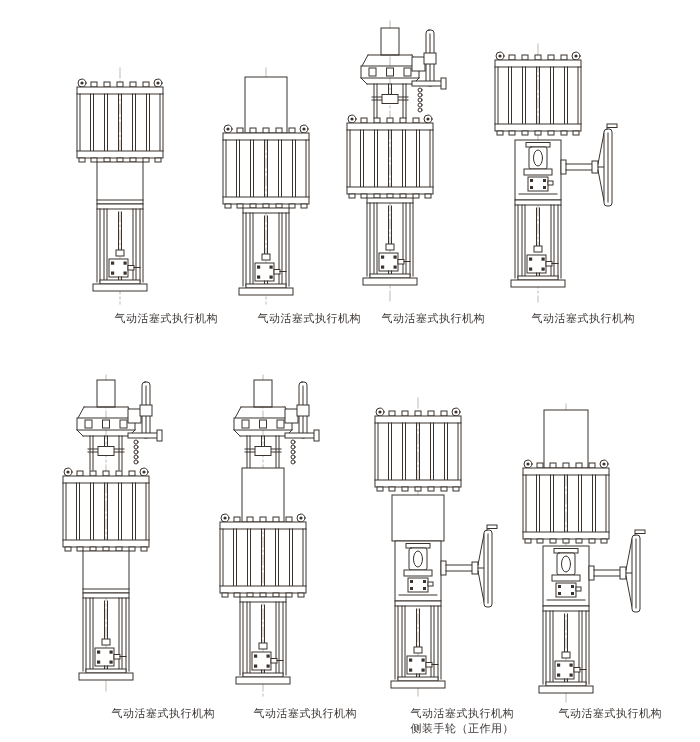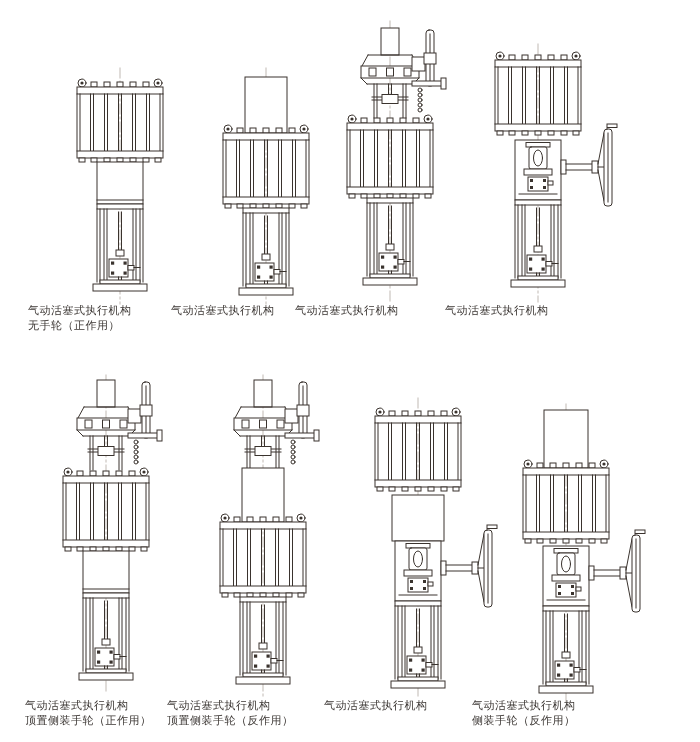--- a/index.html
+++ b/index.html
@@ -2,22 +2,22 @@
 <html><head>
 <meta charset="utf-8">
 <style>
   html,body{margin:0;padding:0;background:#ffffff;}
   .page{position:relative;width:700px;height:742px;background:#ffffff;overflow:hidden;
         font-family:"Liberation Sans",sans-serif;}
   svg.fig{position:absolute;overflow:visible;stroke:#3a332e;fill:none;stroke-width:1;stroke-linecap:square;}
   svg .w{fill:#ffffff;}
   svg .b{fill:#3a332e;stroke:none;}
   svg .cl{stroke:#b9b1aa;stroke-width:0.9;stroke-dasharray:10 3 2 3;}
-  .caption{position:absolute;width:190px;text-align:left;font-size:11px;line-height:15px;
-           color:#3b3633;letter-spacing:0.5px;}
+  .caption{position:absolute;width:190px;text-align:right;font-size:11px;line-height:15px;
+           color:#3b3633;letter-spacing:0.5px;margin-top:8px;}
   .defs-holder{position:absolute;width:0;height:0;}
 </style>
 </head>
 <body>
 
 <div class="page">
 
   <svg class="defs-holder" aria-hidden="true">
     <defs>
       <g id="eyebolt">
@@ -181,41 +181,38 @@
   <svg class="fig" style="left:496px;top:400px;" width="168" height="312">
     <line class="cl" x1="70" y1="4" x2="70" y2="302"></line>
     <rect class="w" x="48" y="10" width="44" height="58"></rect>
     <use href="#cyl" x="70" y="60"></use>
     <use href="#sideHW" x="70" y="146"></use>
     <use href="#yoke" x="70" y="206"></use>
   </svg>
 
   <div class="caption" style="left:28px;top:303px;">
     <div>气动活塞式执行机构</div>
-    <div>无手轮（正作用）</div>
   </div>
   <div class="caption" style="left:171px;top:303px;">
     <div>气动活塞式执行机构</div>
   </div>
   <div class="caption" style="left:295px;top:303px;">
     <div>气动活塞式执行机构</div>
   </div>
   <div class="caption" style="left:445px;top:303px;">
     <div>气动活塞式执行机构</div>
   </div>
 
   <div class="caption" style="left:25px;top:698px;">
     <div>气动活塞式执行机构</div>
-    <div>顶置侧装手轮（正作用）</div>
   </div>
   <div class="caption" style="left:167px;top:698px;">
     <div>气动活塞式执行机构</div>
-    <div>顶置侧装手轮（反作用）</div>
   </div>
   <div class="caption" style="left:324px;top:698px;">
     <div>气动活塞式执行机构</div>
+    <div>侧装手轮（正作用）</div>
   </div>
   <div class="caption" style="left:472px;top:698px;">
     <div>气动活塞式执行机构</div>
-    <div>侧装手轮（反作用）</div>
   </div>
 
 </div>
 
 </body></html>

